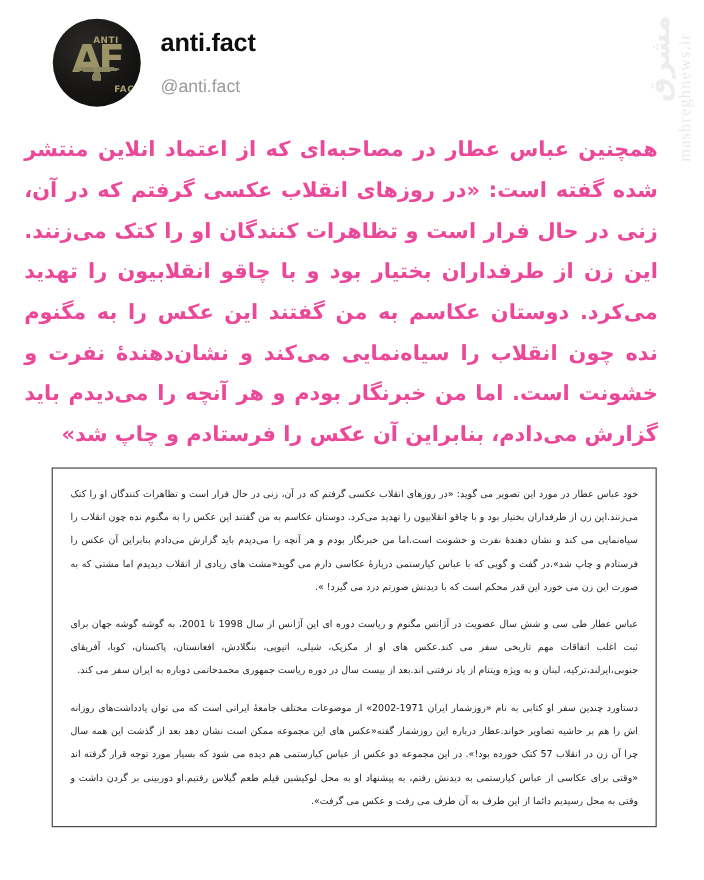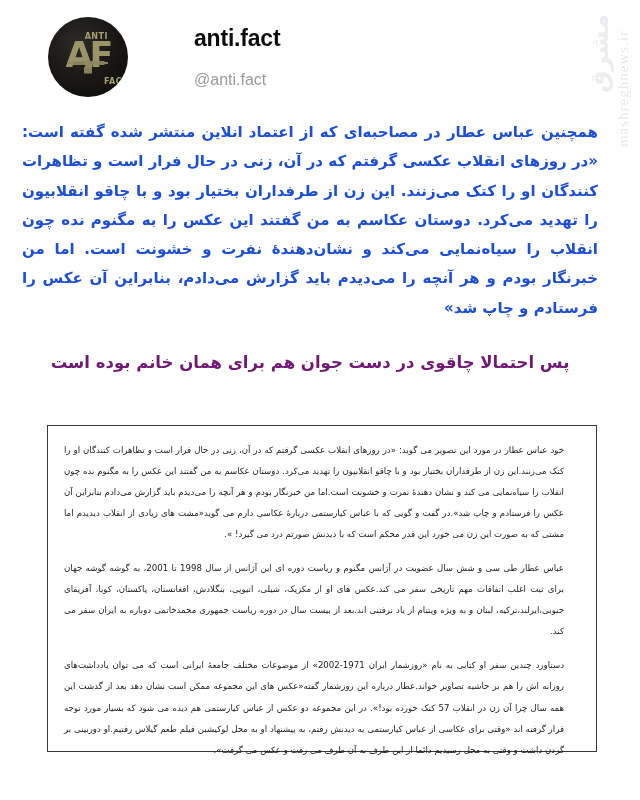--- a/index.html
+++ b/index.html
@@ -52,21 +52,20 @@
   }
 
   
   .header {
     display: flex;
     align-items: center;
     direction: ltr;
     padding: 22px 0 0 48px;
     height: 92px;
     box-sizing: border-box;
-    gap: 48px;
   }
   .avatar {
     width: 80px;
     height: 80px;
     border-radius: 50%;
     background: radial-gradient(circle at 38% 32%, #2b2a27 0%, #171614 55%, #0b0b0a 100%);
     flex: 0 0 auto;
     position: relative;
     overflow: hidden;
   }
@@ -133,24 +132,24 @@
     line-height: 1.35;
     margin-top: 17px;
   }
 
   
   .post-body {
     margin: 26px 42px 0 22px;
     text-align: justify;
     text-align-last: right;
     direction: rtl;
-    font-size: 15px;
+    font-size: 19px;
     line-height: 1.95;
     font-weight: 600;
-    color: #1d4ed8;
+    color: #ec4899;
   }
   .post-body .hard {
     font-weight: 800;
   }
 
   .sub-heading {
     margin: 24px 42px 0 22px;
     direction: rtl;
     text-align: center;
     font-size: 16.5px;
@@ -166,21 +165,21 @@
     top: 425px;
     width: 550px;
     height: 327px;
     box-sizing: border-box;
     border: 1.5px solid #3a3a3a;
     background: #ffffff;
     padding: 14px 16px 10px 16px;
     direction: rtl;
   }
   .article-box p {
-    margin: 0 16px 13px 0;
+    margin: 0 0 13px 0;
     font-size: 8.6px;
     line-height: 2.45;
     text-align: justify;
     text-align-last: right;
     color: #1b1b1b;
     font-weight: 400;
   }
   .article-box p:last-child {
     margin-bottom: 0;
   }

